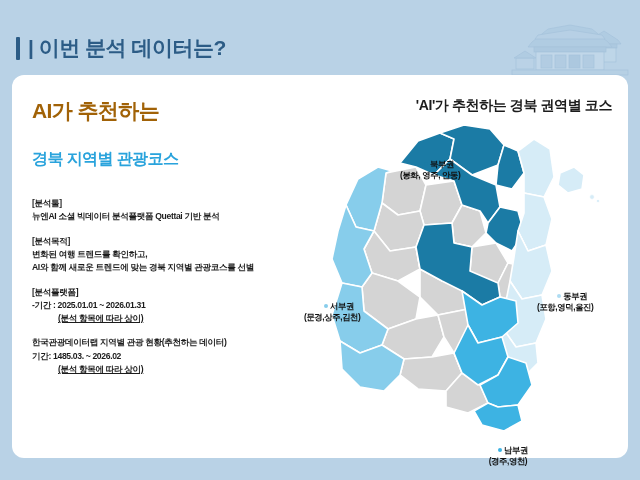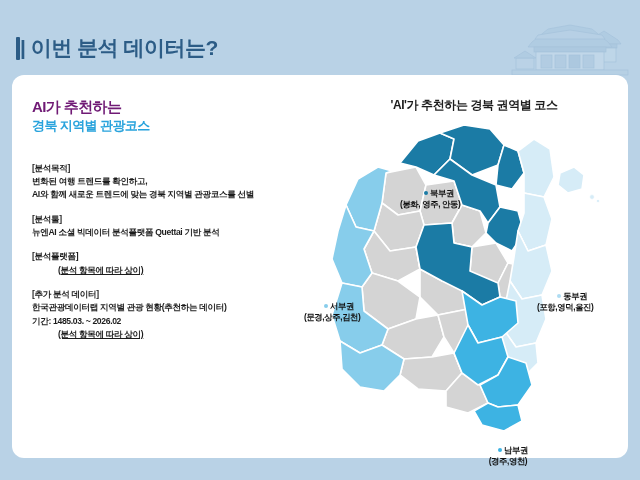--- a/index.html
+++ b/index.html
@@ -35,21 +35,21 @@
     pointer-events: none;
   }
 
   
   .header {
     position: absolute;
     top: 34px;
     left: 16px;
     display: flex;
     align-items: center;
-    gap: 0;
+    gap: 8px;
   }
   .header-bar {
     width: 4px;
     height: 23px;
     background: #2c5c86;
     border-radius: 1px;
   }
   .header-title {
     font-size: 21px;
     font-weight: bold;
@@ -71,32 +71,33 @@
 
   
   .left-col {
     position: absolute;
     left: 20px;
     top: 22px;
     width: 300px;
   }
 
   .subtitle-1 {
-    font-size: 15px;
-    font-weight: bold;
-    color: #701a75;
+    font-size: 21px;
+    font-weight: bold;
+    color: #a16207;
     letter-spacing: -0.6px;
     line-height: 1.35;
   }
   .subtitle-2 {
-    font-size: 13px;
+    font-size: 16px;
     font-weight: bold;
     color: #29a3dc;
     letter-spacing: -0.6px;
     line-height: 1.35;
+    margin-top: 23px;
   }
 
   .body-blocks {
     margin-top: 27px;
     font-size: 8.6px;
     color: #1c1c1c;
     letter-spacing: -0.35px;
   }
   .blk { margin-bottom: 11px; }
   .blk:last-child { margin-bottom: 0; }
@@ -107,22 +108,22 @@
   
   .map-col {
     position: absolute;
     left: 300px;
     top: 22px;
     width: 300px;
     height: 345px;
   }
 
   .map-title {
-    text-align: center;
-    font-size: 12px;
+    text-align: right;
+    font-size: 14px;
     font-weight: bold;
     color: #1c1c1c;
     letter-spacing: -0.4px;
     margin-left: 24px;
   }
 
   .map-wrap {
     position: absolute;
     left: 0;
     top: 22px;
@@ -145,21 +146,21 @@
     display: inline-block;
     width: 4px;
     height: 4px;
     border-radius: 50%;
     vertical-align: 1px;
     margin-right: 2px;
   }
   .label .l1 { display: block; }
   .label .l2 { display: block; }
 
-  .label-north { left: 88px; top: 40px; text-align: center; margin-top: 29px; }
+  .label-north { left: 88px; top: 40px; text-align: center; }
   .label-north .l1 { text-align: left; padding-left: 24px; }
 
   .label-east  { left: 225px; top: 172px; text-align: center; }
   .label-east .l1 { text-align: center; padding-left: 14px; }
 
   .label-west  { left: -8px; top: 182px; text-align: center; }
   .label-west .l1 { text-align: left; padding-left: 20px; }
 
   .label-south { left: 176px; top: 326px; text-align: center; }
   .label-south .l1 { text-align: left; padding-left: 10px; }
@@ -202,37 +203,37 @@
 
   <div class="card">
 
     <div class="left-col">
       <div class="subtitle-1">AI가 추천하는</div>
       <div class="subtitle-2">경북 지역별 관광코스</div>
 
       <div class="body-blocks">
 
         <div class="blk">
+          <div class="blk-head">[분석툴]</div>
+          <div class="blk-line">뉴엔AI 소셜 빅데이터 분석플랫폼 Quettai 기반 분석</div>
+        </div>
+
+        <div class="blk">
           <div class="blk-head">[분석목적]</div>
           <div class="blk-line">변화된 여행 트렌드를 확인하고,</div>
           <div class="blk-line">AI와 함께 새로운 트렌드에 맞는 경북 지역별 관광코스를 선별</div>
         </div>
 
         <div class="blk">
-          <div class="blk-head">[분석툴]</div>
-          <div class="blk-line">뉴엔AI 소셜 빅데이터 분석플랫폼 Quettai 기반 분석</div>
+          <div class="blk-head">[분석플랫폼]</div>
+          <div class="blk-line">-기간 : 2025.01.01 ~ 2026.01.31</div>
+          <div class="blk-line indent">(분석 항목에 따라 상이)</div>
         </div>
 
         <div class="blk">
-          <div class="blk-head">[분석플랫폼]</div>
-          <div class="blk-line indent">(분석 항목에 따라 상이)</div>
-        </div>
-
-        <div class="blk">
-          <div class="blk-head">[추가 분석 데이터]</div>
           <div class="blk-line">한국관광데이터랩 지역별 관광 현황(추천하는 데이터)</div>
           <div class="blk-line">기간: 1485.03. ~ 2026.02</div>
           <div class="blk-line indent">(분석 항목에 따라 상이)</div>
         </div>
 
       </div>
     </div>
 
     <div class="map-col">
 

